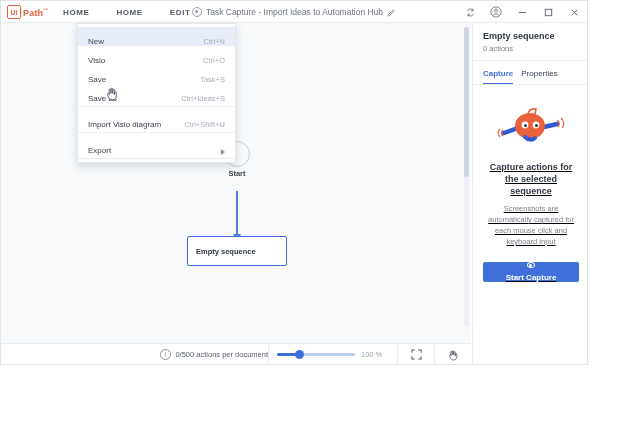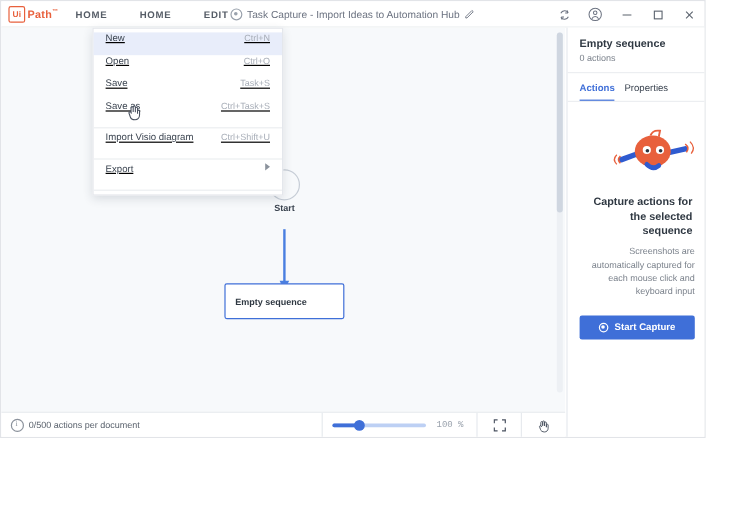--- a/index.html
+++ b/index.html
@@ -53,61 +53,61 @@
   .node-box .nb-label{font-size:7.5px;font-weight:bold;color:#2f3842;padding-left:8px;}
 
   .canvas-scroll{position:absolute;right:2px;top:4px;width:5px;height:300px;background:#edf0f4;
                  border-radius:3px;}
   .canvas-scroll i{position:absolute;left:0;top:0;width:5px;height:150px;background:#cfd6e0;
                    border-radius:3px;display:block;}
 
   
   .statusbar{position:absolute;left:0;top:342px;width:470px;height:22px;background:#ffffff;
              border-top:1px solid #e7eaee;box-sizing:border-box;display:flex;align-items:center;}
-  .sb-info{display:flex;align-items:center;gap:4px;padding-left:8px;flex:1;}
+  .sb-info{display:flex;align-items:center;gap:4px;padding-left:8px;flex:1;justify-content:flex-end;}
   .sb-info .txt{font-size:7.5px;color:#5a626d;}
   .i-circle{width:9px;height:9px;border:1px solid #8b929c;border-radius:50%;position:relative;}
   .i-circle:after{content:"i";position:absolute;left:3px;top:-0.5px;font-size:6.5px;color:#8b929c;
                   font-family:"Liberation Serif",serif;}
   .sb-sep{width:1px;height:22px;background:#e7eaee;}
   .zoomgroup{display:flex;align-items:center;gap:6px;padding:0 8px;}
   .slider{position:relative;width:78px;height:3px;background:#bdd0f4;border-radius:2px;}
   .slider .fill{position:absolute;left:0;top:0;height:3px;width:22px;background:#3f6fd8;border-radius:2px;}
   .slider .thumb{position:absolute;left:18px;top:-3px;width:9px;height:9px;background:#3f6fd8;
                  border-radius:50%;}
-  .zoomval{font-size:7.5px;color:#9aa2ad;min-width:28px;text-align:center;font-family:Liberation Mono, monospace;}
+  .zoomval{font-size:7.5px;color:#9aa2ad;min-width:28px;text-align:left;}
   .sb-btn{width:36px;height:22px;display:flex;align-items:center;justify-content:center;}
 
   
   .rpanel{position:absolute;left:471px;top:22px;width:117px;height:343px;background:#ffffff;
           border-left:1px solid #e7eaee;box-sizing:border-box;}
   .rp-head{padding:8px 10px 7px 10px;border-bottom:1px solid #eceef1;}
   .rp-title{font-size:9px;font-weight:bold;color:#2f3842;}
   .rp-sub{font-size:7.5px;color:#7b828c;margin-top:3px;}
   .rp-tabs{display:flex;gap:8px;padding:8px 10px 0 10px;border-bottom:1px solid #eceef1;}
   .rp-tab{font-size:8px;color:#3b4450;padding-bottom:5px;cursor:default;}
   .rp-tab.active{color:#3f6fd8;font-weight:bold;border-bottom:1.6px solid #3f6fd8;}
-  .rp-body{padding:14px 8px 0 8px;text-align:right;}
+  .rp-body{padding:14px 8px 0 8px;text-align:center;text-decoration:underline;}
   .robot{margin:6px auto 10px auto;}
   .rp-h{font-size:9px;font-weight:bold;color:#2f3842;line-height:1.35;padding:0 4px;}
   .rp-p{font-size:7.5px;color:#7b828c;line-height:1.45;margin-top:7px;padding:0 2px;}
   .cap-btn{margin:14px auto 0 auto;width:96px;height:20px;background:#3f6fd8;border-radius:2px;
-           display:flex;align-items:center;justify-content:center;gap:5px;cursor:default;}
+           display:flex;align-items:center;justify-content:center;gap:5px;cursor:default;flex-direction:column;}
   .cap-btn .lbl{font-size:8px;font-weight:bold;color:#ffffff;}
   .rec-dot{width:8px;height:8px;border:1.4px solid #fff;border-radius:50%;position:relative;
            box-sizing:border-box;}
   .rec-dot:after{content:"";position:absolute;left:1.3px;top:1.3px;width:3px;height:3px;
                  background:#fff;border-radius:50%;}
 
   
   .menu{position:absolute;left:76px;top:22px;width:159px;background:#ffffff;
         border:1px solid #e4e7ec;box-shadow:0 3px 8px rgba(40,50,70,.16);z-index:50;
         padding:3px 0 0 0;box-sizing:border-box;}
-  .menu-item{height:19px;display:flex;align-items:flex-start;justify-content:space-between;
-             padding:0 10px;cursor:default;text-decoration:underline;}
+  .menu-item{height:19px;display:flex;align-items:flex-end;justify-content:space-between;
+             padding:0 10px;cursor:default;}
   .menu-item.hl{background:#e8edfa;}
   .mi-label{font-size:8px;color:#3b4450;}
   .mi-key{font-size:7.5px;color:#a7adb7;}
   .menu-sep{height:1px;background:#eceef1;margin:3px 0;}
   .caret{width:0;height:0;border-top:3px solid transparent;border-bottom:3px solid transparent;
          border-left:4px solid #8b929c;}
 
   .cursor{position:absolute;left:104px;top:85px;z-index:60;pointer-events:none;}
 </style>
 </head>
@@ -220,21 +220,21 @@
     </div>
   </div>
 
   <div class="rpanel">
     <div class="rp-head">
       <div class="rp-title">Empty sequence</div>
       <div class="rp-sub">0 actions</div>
     </div>
 
     <div class="rp-tabs">
-      <div class="rp-tab active">Actions</div>
+      <div class="rp-tab active">Capture</div>
       <div class="rp-tab">Properties</div>
     </div>
 
     <div class="rp-body">
       <div class="robot">
         <svg width="72" height="42" viewBox="0 0 72 42">
           <path d="M20 24 L9 28" stroke="#2f5bd0" stroke-width="4.5" stroke-linecap="round"></path>
           <path d="M49 22 L62 19" stroke="#2f5bd0" stroke-width="4.5" stroke-linecap="round"></path>
           <ellipse cx="35" cy="21" rx="15" ry="13" fill="#e8603c"></ellipse>
           <path d="M33 8 q2-5 8-4 l-1 5" fill="none" stroke="#e8603c" stroke-width="1.6"></path>
@@ -257,30 +257,30 @@
       </div>
     </div>
   </div>
 
   <div class="menu">
     <div class="menu-item hl">
       <span class="mi-label">New</span>
       <span class="mi-key">Ctrl+N</span>
     </div>
     <div class="menu-item">
-      <span class="mi-label">Open</span>
+      <span class="mi-label">Visio</span>
       <span class="mi-key">Ctrl+O</span>
     </div>
     <div class="menu-item">
       <span class="mi-label">Save</span>
       <span class="mi-key">Task+S</span>
     </div>
     <div class="menu-item">
       <span class="mi-label">Save as</span>
-      <span class="mi-key">Ctrl+Task+S</span>
+      <span class="mi-key">Ctrl+Ideas+S</span>
     </div>
     <div class="menu-sep"></div>
     <div class="menu-item">
       <span class="mi-label">Import Visio diagram</span>
       <span class="mi-key">Ctrl+Shift+U</span>
     </div>
     <div class="menu-sep"></div>
     <div class="menu-item">
       <span class="mi-label">Export</span>
       <span class="caret"></span>

